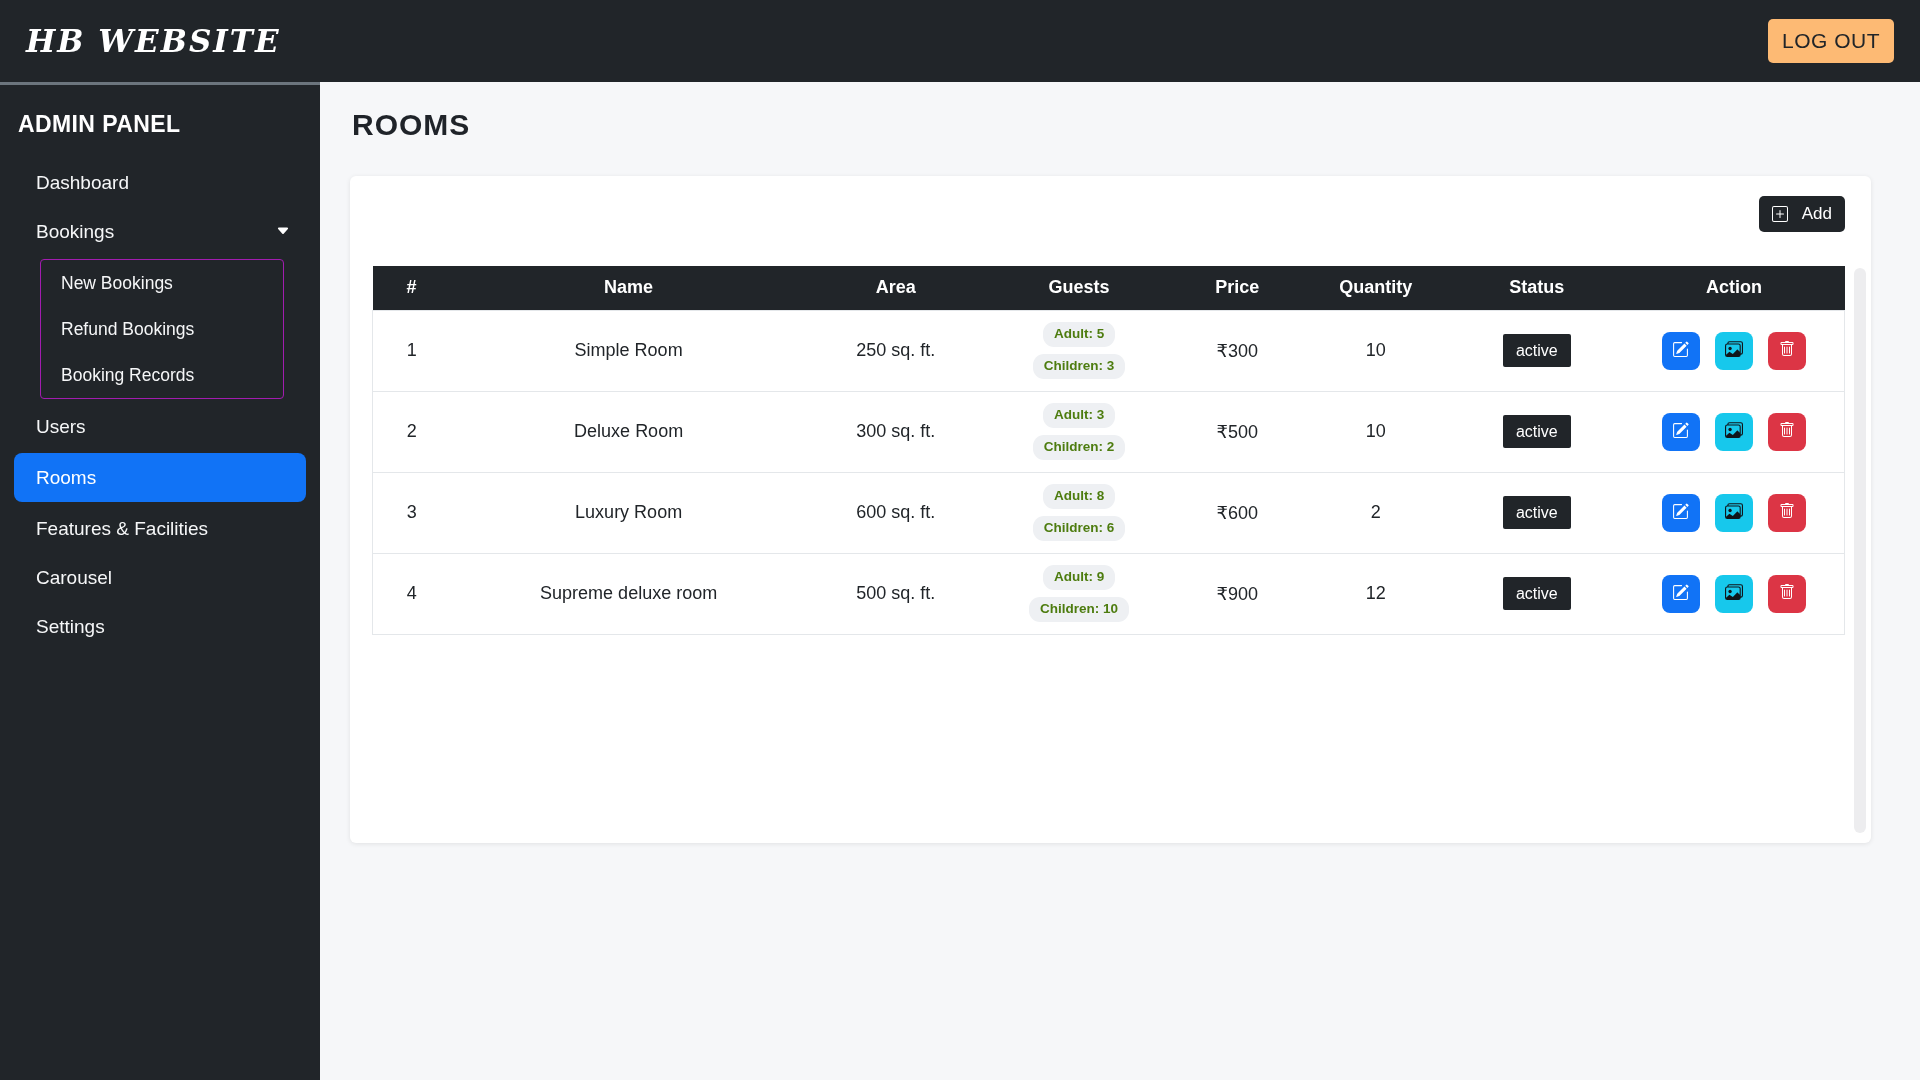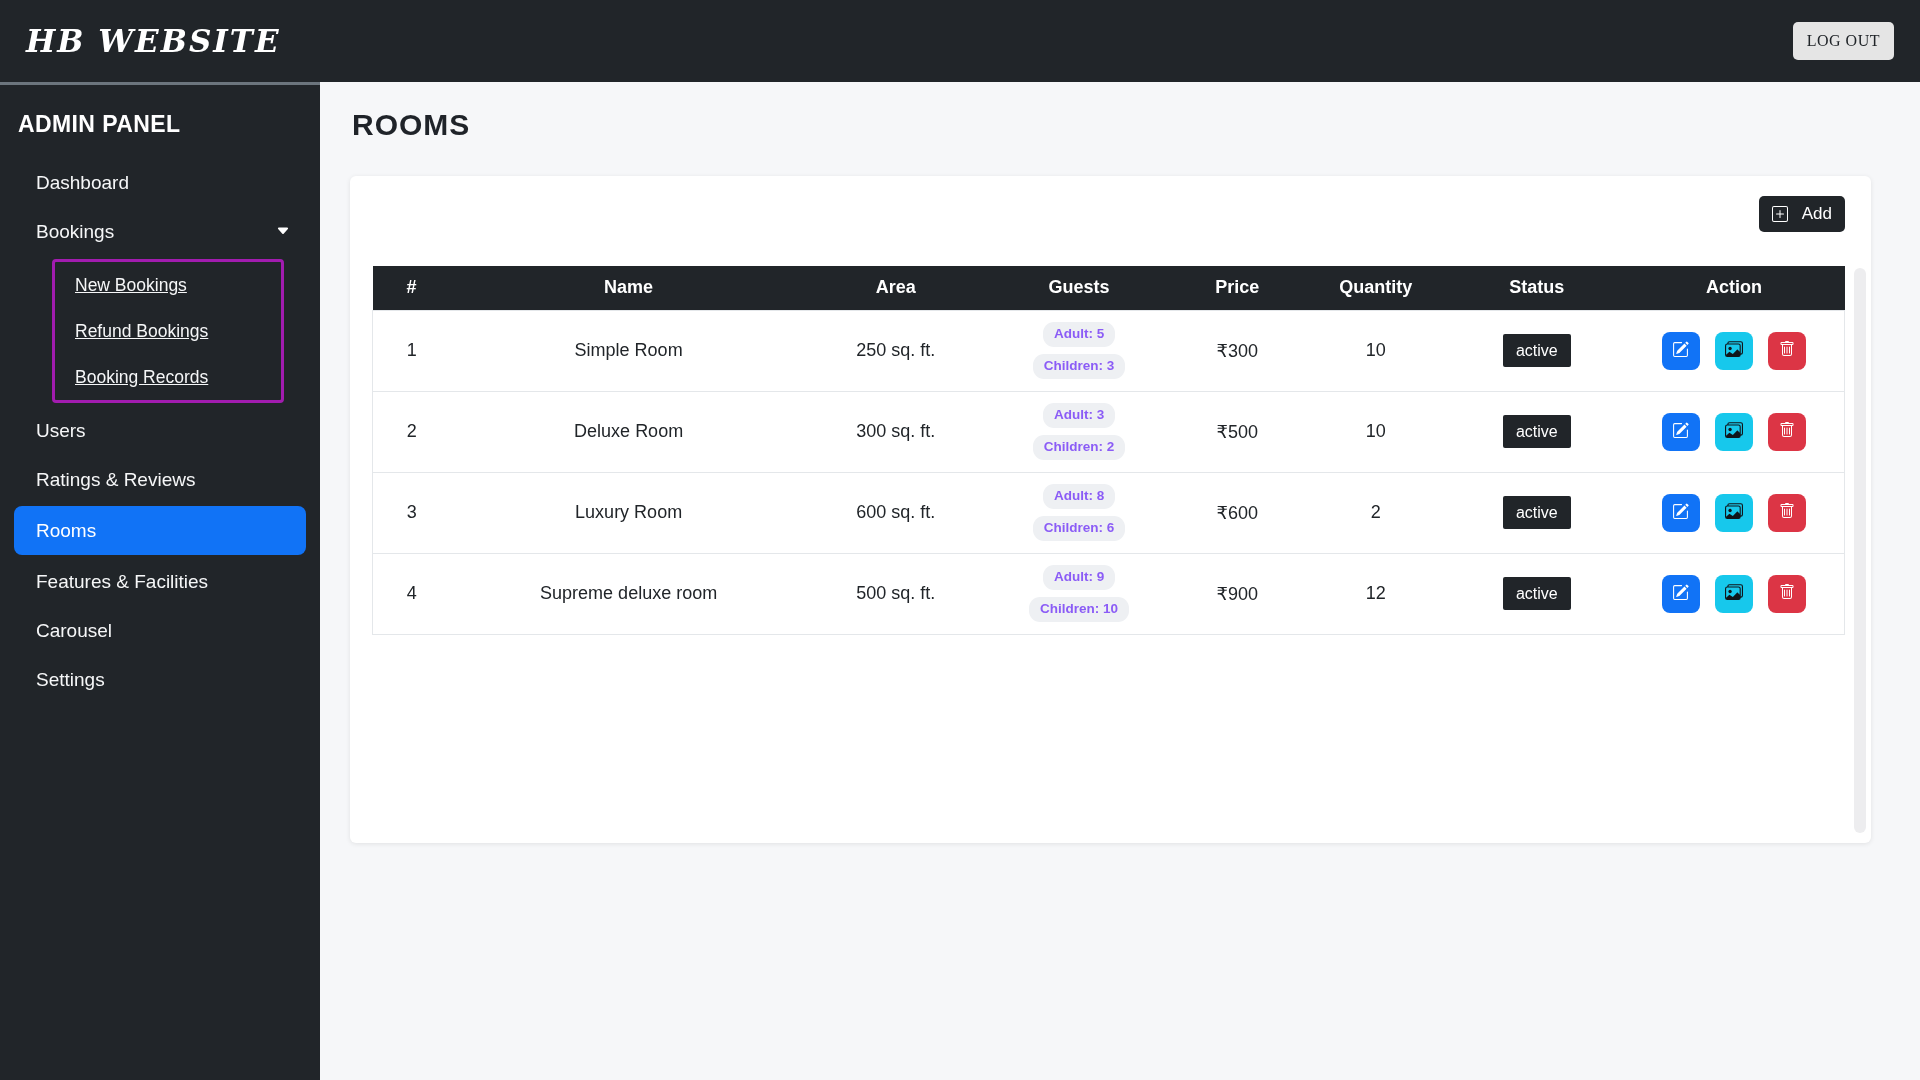--- a/index.html
+++ b/index.html
@@ -22,26 +22,26 @@
   .brand {
     font-family: "DejaVu Serif", serif;
     font-style: italic;
     font-weight: 700;
     font-size: 31px;
     letter-spacing: 2px;
     color: #ffffff;
     cursor: pointer;
   }
   .logout-btn {
-    background: #e5e5e5;
+    background: #fdba74;
     color: #212529;
     border: none;
     border-radius: 5px;
-    font-family: Liberation Serif, serif;
-    font-size: 16px;
+    font-family: Liberation Sans, sans-serif;
+    font-size: 21px;
     font-weight: 500;
     letter-spacing: 0.5px;
     padding: 10px 14px;
     cursor: pointer;
   }
 
   
   .layout { display: flex; height: 998px; }
 
   
@@ -72,24 +72,23 @@
   }
   .side-item .caret { margin-left: auto; }
   .side-item.active {
     background: #1173f6;
     margin: 2px 14px;
     border-radius: 8px;
     padding: 12px 22px;
     color: #ffffff;
   }
   .submenu {
-    margin: 3px 36px 3px 52px;
-    border: 3px solid #a21caf;
+    margin: 3px 36px 3px 40px;
+    border: 1px solid #a21caf;
     border-radius: 4px;
-    text-decoration: underline;
   }
   .submenu a {
     display: block;
     padding: 11px 20px;
     font-size: 17.5px;
     color: #f6f7f8;
     text-decoration: none;
     cursor: pointer;
     line-height: 24px;
   }
@@ -165,21 +164,21 @@
     flex-direction: column;
     align-items: center;
     gap: 7px;
   }
   .pill {
     background: #eef0f3;
     border-radius: 11px;
     padding: 4px 11px;
     font-size: 13.5px;
     font-weight: 700;
-    color: #8b5cf6;
+    color: #4d7c0f;
     line-height: 1.25;
     white-space: nowrap;
   }
   .status-badge {
     display: inline-block;
     background: #212529;
     color: #ffffff;
     font-size: 16px;
     padding: 8px 13px;
     border-radius: 2px;
@@ -232,21 +231,20 @@
               <path d="M7.247 11.14 2.451 5.658C1.885 5.013 2.345 4 3.204 4h9.592a1 1 0 0 1 .753 1.659l-4.796 5.48a1 1 0 0 1-1.506 0z"></path>
             </svg>
         </span>
       </a>
       <div class="submenu">
         <a>New Bookings</a>
         <a>Refund Bookings</a>
         <a>Booking Records</a>
       </div>
       <a class="side-item">Users</a>
-      <a class="side-item">Ratings &amp; Reviews</a>
       <a class="side-item active">Rooms</a>
       <a class="side-item">Features &amp; Facilities</a>
       <a class="side-item">Carousel</a>
       <a class="side-item">Settings</a>
     </nav>
   </aside>
 
   <main class="main">
     <h2 class="page-title">ROOMS</h2>
 

